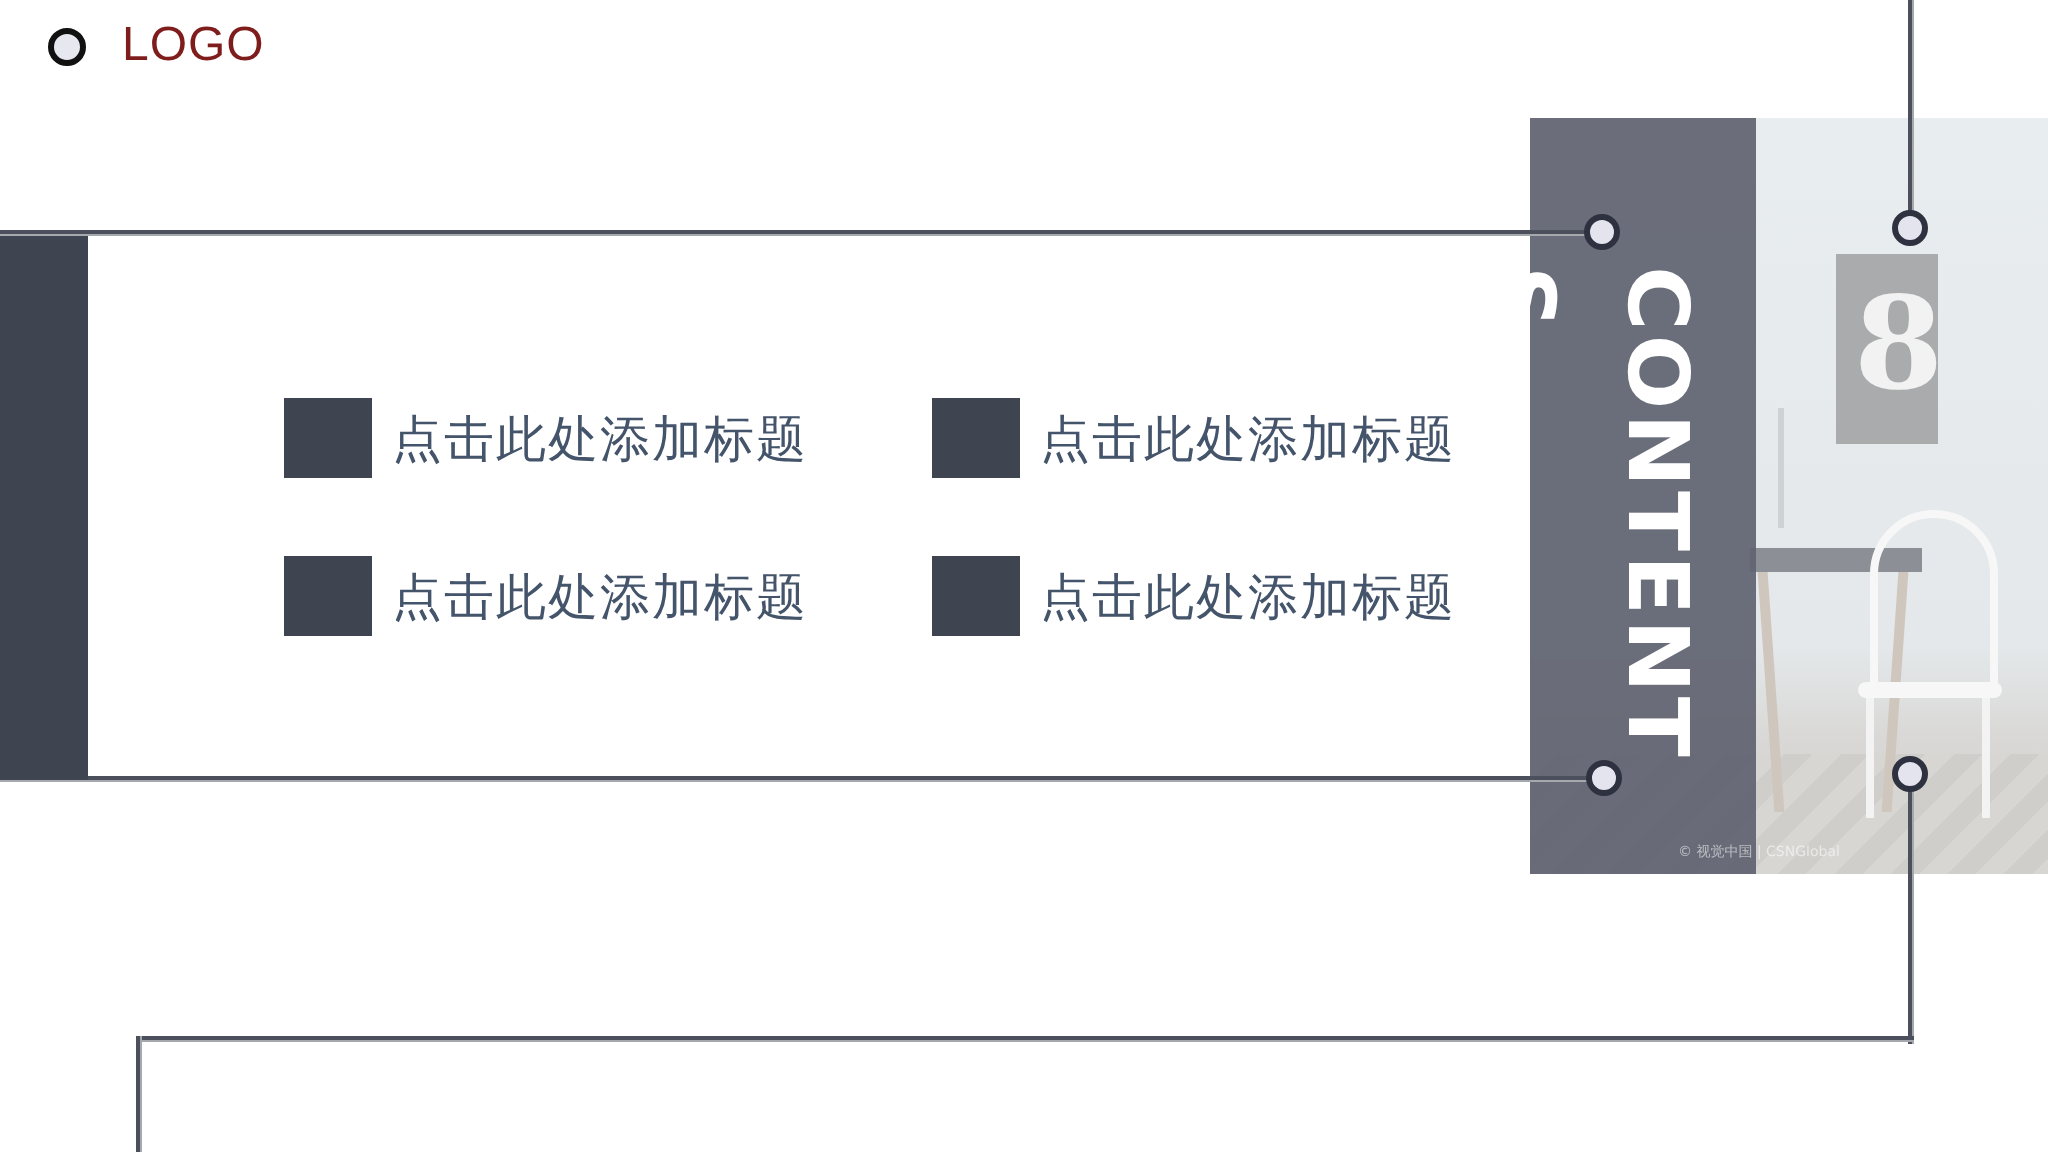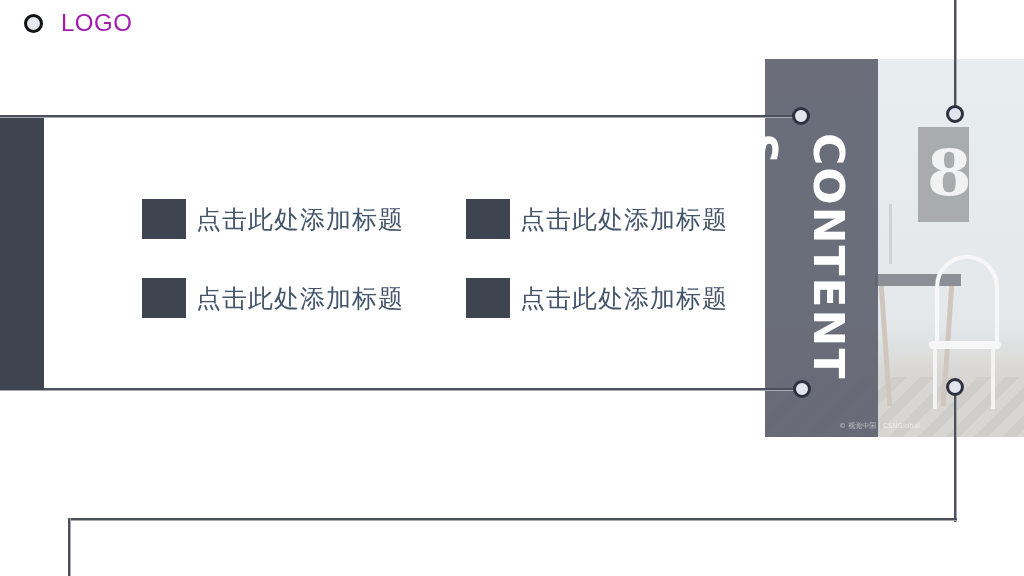--- a/index.html
+++ b/index.html
@@ -1,21 +1,21 @@
 <!DOCTYPE html>
 <html><head>
 <meta charset="utf-8">
 <style>
   * { margin: 0; padding: 0; box-sizing: border-box; }
   html, body { width: 1024px; height: 576px; overflow: hidden; background: #ffffff; }
   body { position: relative; font-family: "DejaVu Sans", "Liberation Sans", sans-serif; }
 
   .logo-wrap { position: absolute; left: 24px; top: 9px; display: flex; align-items: center; }
   .logo-circle { width: 19px; height: 19px; border: 3px solid #111; border-radius: 50%; background: #e6e7ef; }
-  .logo-text { margin-left: 18px; font-size: 24px; color: #a21caf; letter-spacing: 0.5px; font-family: "Liberation Sans", sans-serif; }
+  .logo-text { margin-left: 18px; font-size: 24px; color: #7f1d1d; letter-spacing: 0.5px; font-family: "Liberation Sans", sans-serif; }
 
   .hline { position: absolute; height: 3px; background: #4b505c; border-bottom: 1px solid #a5a8ad; }
   .vline { position: absolute; width: 3px; background: #4b505c; border-right: 1px solid #a5a8ad; }
 
   .left-bar { position: absolute; left: 0; top: 118px; width: 44px; height: 272px; background: #3f4451; }
 
   .item { position: absolute; display: flex; align-items: center; padding-left: 40px; }
   .item-square { width: 44px; height: 40px; background: #3f4451; }
   .item-label { margin-left: 10px; font-size: 25px; color: #44546a; letter-spacing: 1px; white-space: nowrap; }
 

